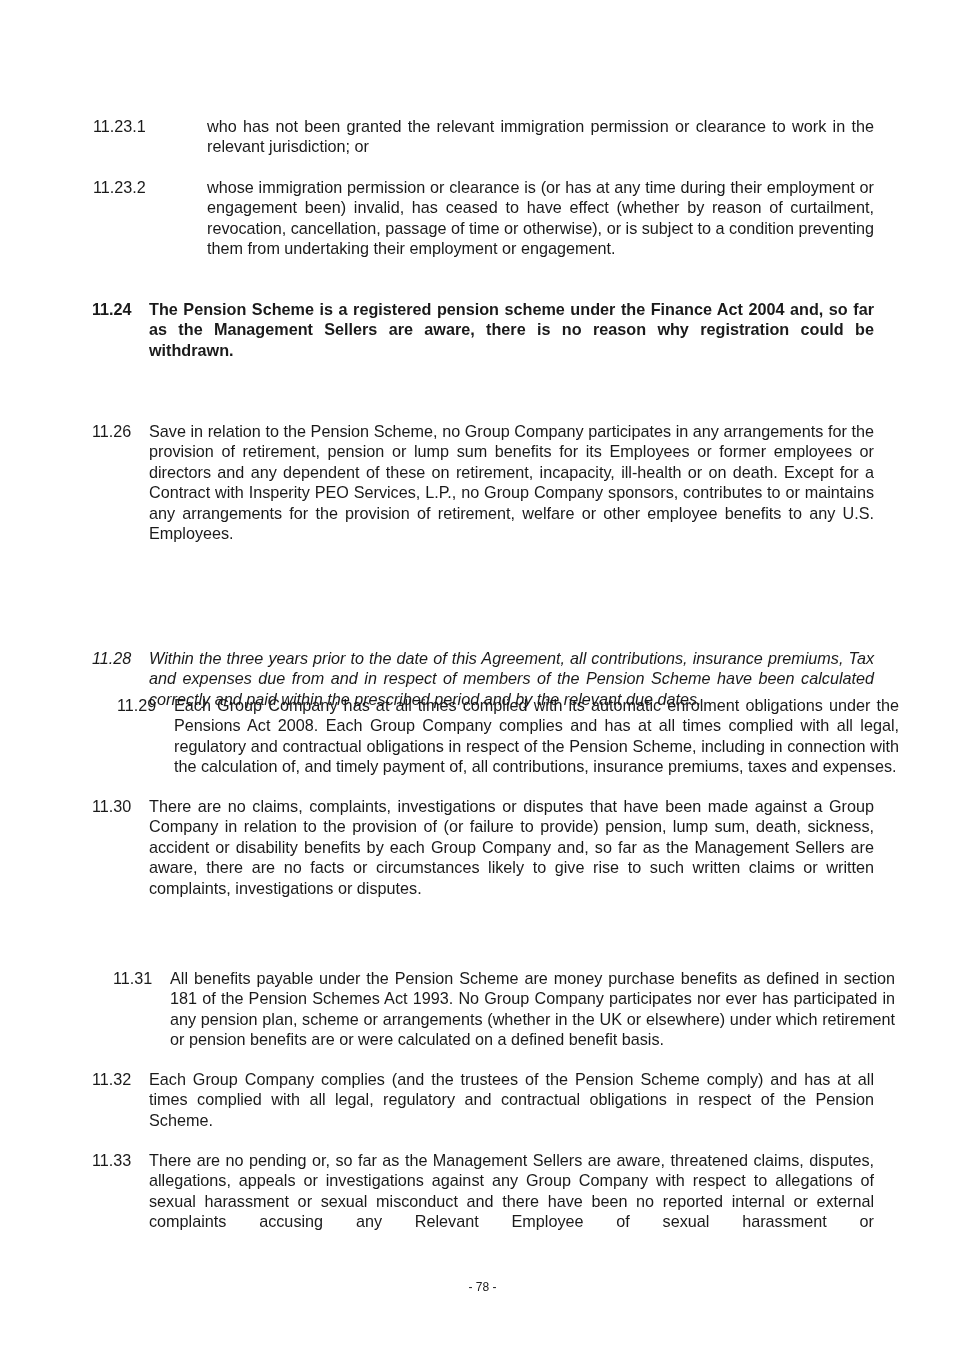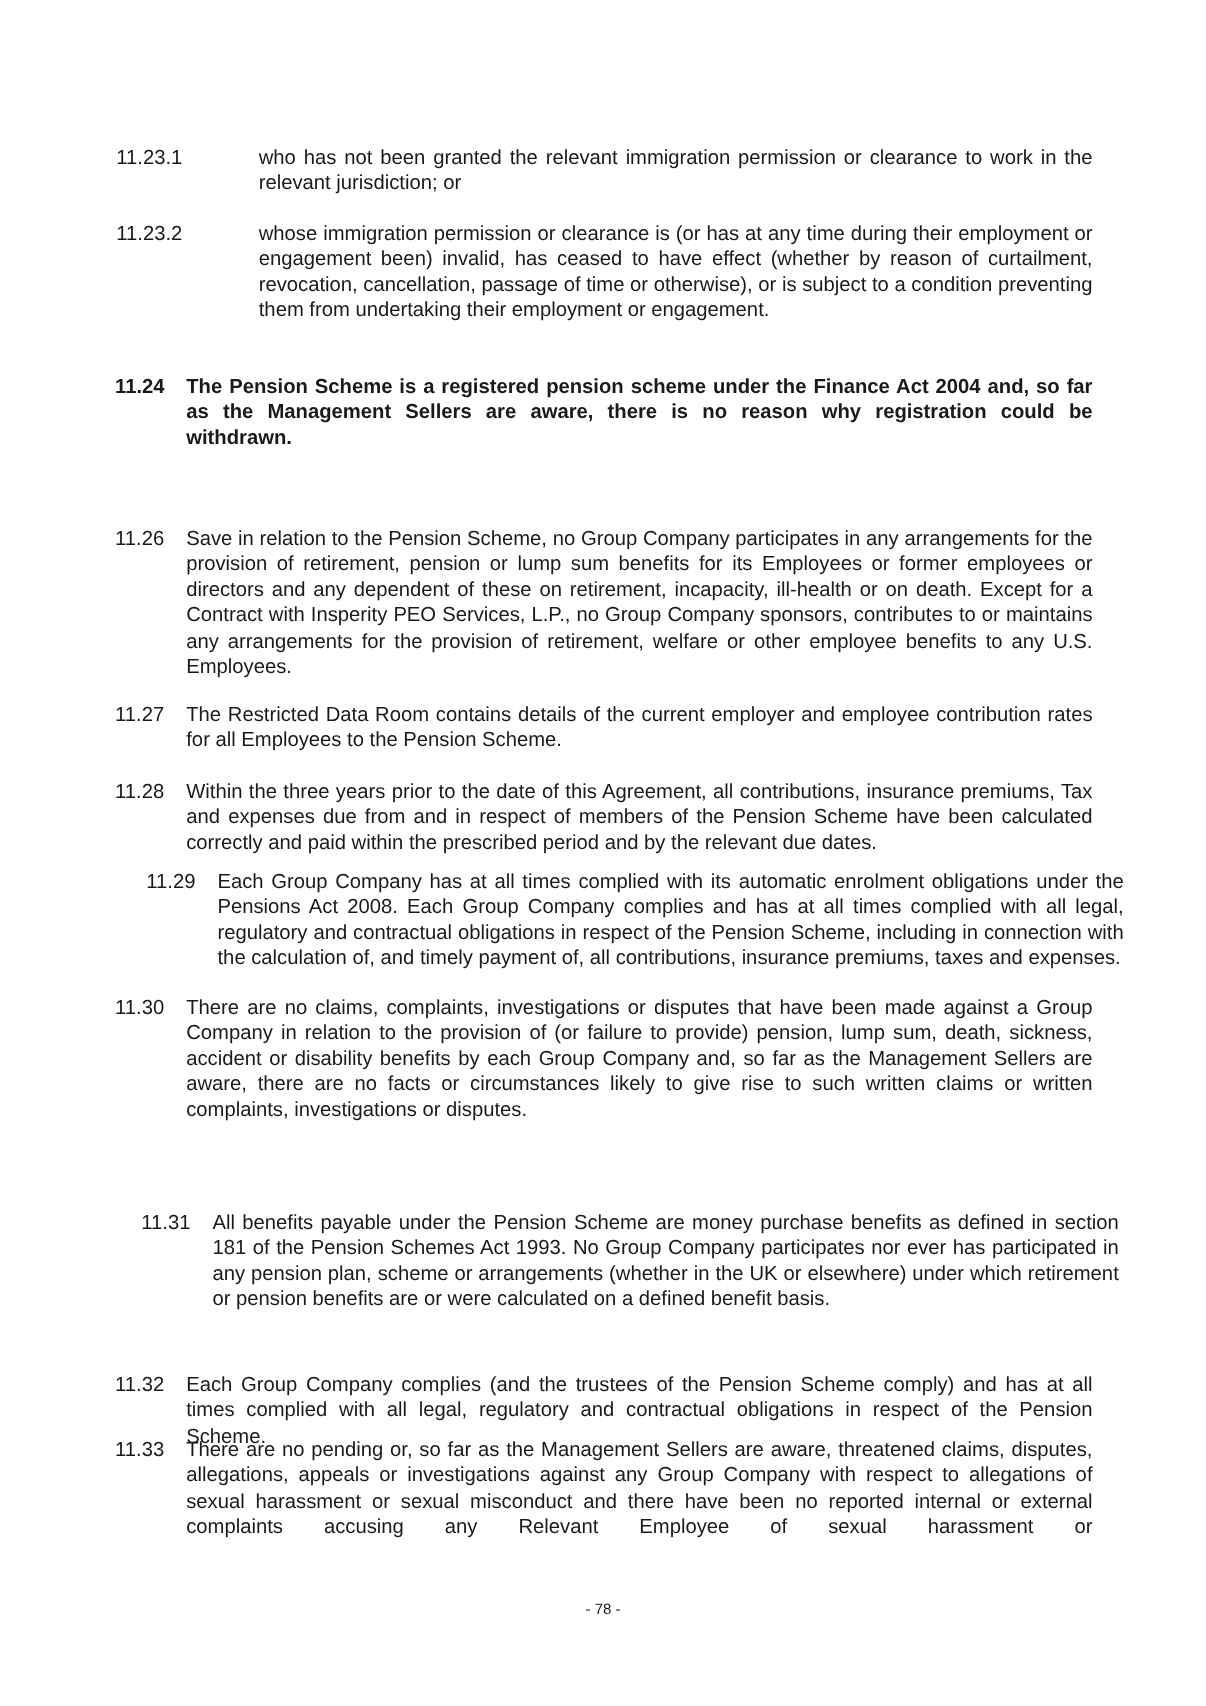--- a/index.html
+++ b/index.html
@@ -85,46 +85,42 @@
     <span class="num">11.24</span>
     <div class="body">The Pension Scheme is a registered pension scheme under the Finance Act 2004 and, so far as the Management Sellers are aware, there is no reason why registration could be withdrawn.</div>
   </div>
 
 
   <div class="clause" style="top:421px;">
     <span class="num">11.26</span>
     <div class="body">Save in relation to the Pension Scheme, no Group Company participates in any arrangements for the provision of retirement, pension or lump sum benefits for its Employees or former employees or directors and any dependent of these on retirement, incapacity, ill-health or on death.  Except for a Contract with Insperity PEO Services, L.P., no Group Company sponsors, contributes to or maintains any arrangements for the provision of retirement, welfare or other employee benefits to any U.S. Employees.</div>
   </div>
 
-  <div class="clause" style="top:562px;">
-    <span class="num">11.27</span>
-    <div class="body">The Restricted Data Room contains details of the current employer and employee contribution rates for all Employees to the Pension Scheme.</div>
-  </div>
 
-  <div class="clause" style="top:623px;">
+  <div class="clause" style="top:648px;font-style:italic;">
     <span class="num">11.28</span>
     <div class="body">Within the three years prior to the date of this Agreement, all contributions, insurance premiums, Tax and expenses due from and in respect of members of the Pension Scheme have been calculated correctly and paid within the prescribed period and by the relevant due dates.</div>
   </div>
 
   <div class="clause" style="top:695px;margin-left:25px;">
     <span class="num">11.29</span>
     <div class="body">Each Group Company has at all times complied with its automatic enrolment obligations under the Pensions Act 2008. Each Group Company complies and has at all times complied with all legal, regulatory and contractual obligations in respect of the Pension Scheme, including in connection with the calculation of, and timely payment of, all contributions, insurance premiums, taxes and expenses.</div>
   </div>
 
   <div class="clause" style="top:796px;">
     <span class="num">11.30</span>
     <div class="body">There are no claims, complaints, investigations or disputes that have been made against a Group Company in relation to the provision of (or failure to provide) pension, lump sum, death, sickness, accident or disability benefits by each Group Company and, so far as the Management Sellers are aware, there are no facts or circumstances likely to give rise to such written claims or written complaints, investigations or disputes.</div>
   </div>
 
   <div class="clause" style="top:968px;margin-left:21px;">
     <span class="num">11.31</span>
     <div class="body">All benefits payable under the Pension Scheme are money purchase benefits as defined in section 181 of the Pension Schemes Act 1993. No Group Company participates nor ever has participated in any pension plan, scheme or arrangements (whether in the UK or elsewhere) under which retirement or pension benefits are or were calculated on a defined benefit basis.</div>
   </div>
 
-  <div class="clause" style="top:1069px;margin-top:29px;">
+  <div class="clause" style="top:1069px;">
     <span class="num">11.32</span>
     <div class="body">Each Group Company complies (and the trustees of the Pension Scheme comply) and has at all times complied with all legal, regulatory and contractual obligations in respect of the Pension Scheme.</div>
   </div>
 
   <div class="clause" style="top:1150px;">
     <span class="num">11.33</span>
     <div class="body" style="text-align-last: justify;">There are no pending or, so far as the Management Sellers are aware, threatened claims, disputes, allegations, appeals or investigations against any Group Company with respect to allegations of sexual harassment or sexual misconduct and there have been no reported internal or external complaints accusing any Relevant Employee of sexual harassment or</div>
   </div>
 
   <div class="footer">- 78 -</div>

